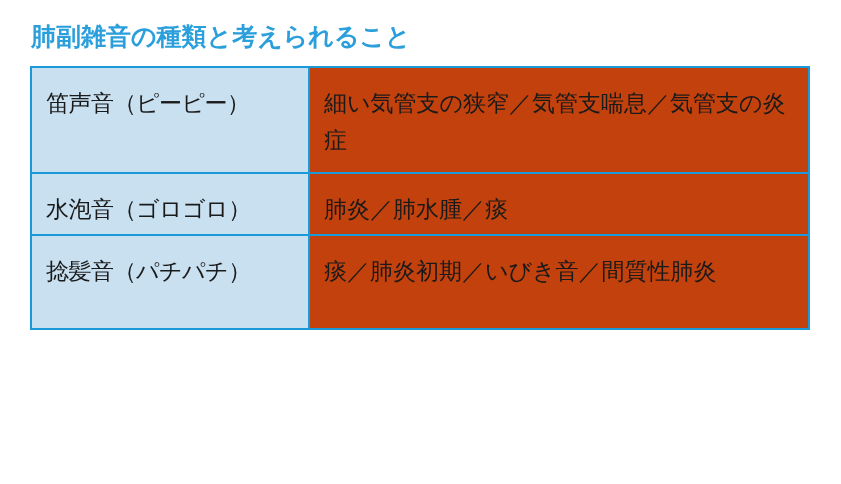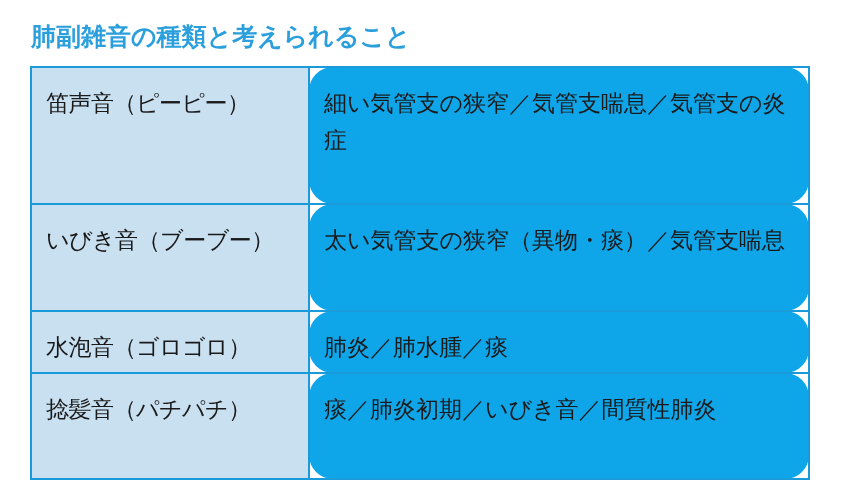--- a/index.html
+++ b/index.html
@@ -16,40 +16,36 @@
     border: 2px solid #5bbfee;
   }
   table.sounds td {
     border: 2px solid #1a9ad8;
     vertical-align: top;
     font-size: 23px; color: #1a1a1a; line-height: 37px;
     padding: 17px 10px 0 14px;
     box-sizing: border-box;
   }
   td.name { width: 278px; background: #c9e0f1; white-space: nowrap; padding-left: 14px; letter-spacing: -0.5px; }
-  td.cause { background: #0ea5e9; padding-left: 19px; padding-right: 20px; border-radius: 24px; }
-  tr.r0 td { height: 137px; }
+  td.cause { background: #c2410c; padding-left: 19px; padding-right: 20px; }
+  tr.r0 td { height: 106px; }
   tr.r1 td { height: 107px; }
   tr.r2 td { height: 62px; }
-  tr.r3 td { height: 106px; margin-left: 32px; }
+  tr.r3 td { height: 94px; margin-left: 32px; }
 </style>
 </head>
 <body>
 
 <div class="title">肺副雑音の種類と考えられること</div>
 
 <table class="sounds">
   <tbody>
     <tr class="r0">
       <td class="name">笛声音（ピーピー）</td>
       <td class="cause">細い気管支の狭窄／気管支喘息／気管支の炎症</td>
-    </tr>
-    <tr class="r1">
-      <td class="name">いびき音（ブーブー）</td>
-      <td class="cause">太い気管支の狭窄（異物・痰）／気管支喘息</td>
     </tr>
     <tr class="r2">
       <td class="name">水泡音（ゴロゴロ）</td>
       <td class="cause">肺炎／肺水腫／痰</td>
     </tr>
     <tr class="r3">
       <td class="name">捻髪音（パチパチ）</td>
       <td class="cause">痰／肺炎初期／いびき音／間質性肺炎</td>
     </tr>
   </tbody>

